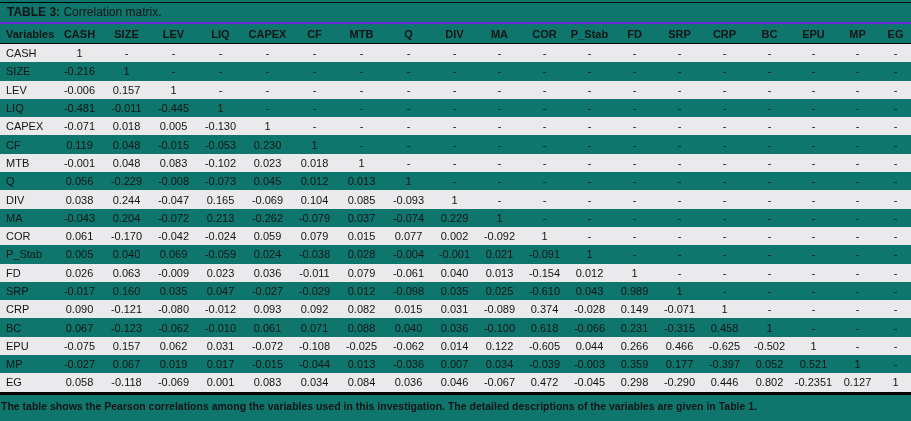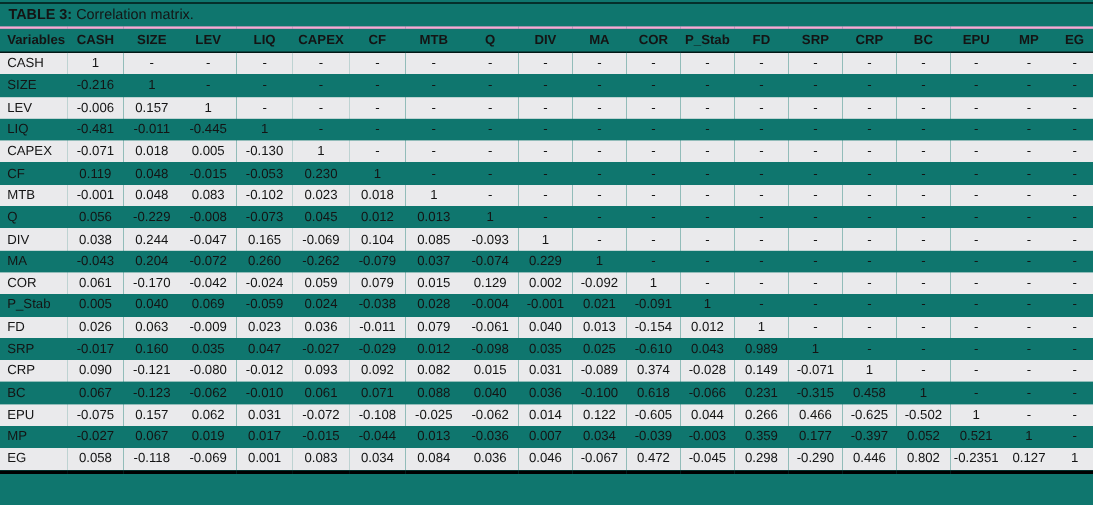--- a/index.html
+++ b/index.html
@@ -22,21 +22,21 @@
     font-size: 12px;
     line-height: 19px;
     padding-left: 7px;
     color: #141414;
   }
   .table-title .title-label { font-weight: bold; }
   table.corr {
     width: 911px;
     border-collapse: collapse;
     table-layout: fixed;
-    border-top: 2px solid #f9a8d4;
+    border-top: 2px solid #6d28d9;
     border-bottom: 3px solid #000000;
   }
   table.corr thead th {
     font-size: 11px;
     font-weight: bold;
     text-align: center;
     height: 19px;
     padding: 0;
     border-bottom: 1px solid #000000;
     white-space: nowrap;
@@ -317,21 +317,21 @@
           <td>-</td>
           <td>-</td>
           <td>-</td>
           <td>-</td>
         </tr>
         <tr>
           <td class="var-col">MA</td>
           <td>-0.043</td>
           <td>0.204</td>
           <td>-0.072</td>
-          <td>0.260</td>
+          <td>0.213</td>
           <td>-0.262</td>
           <td>-0.079</td>
           <td>0.037</td>
           <td>-0.074</td>
           <td>0.229</td>
           <td>1</td>
           <td>-</td>
           <td>-</td>
           <td>-</td>
           <td>-</td>
@@ -343,21 +343,21 @@
         </tr>
         <tr class="shade">
           <td class="var-col">COR</td>
           <td>0.061</td>
           <td>-0.170</td>
           <td>-0.042</td>
           <td>-0.024</td>
           <td>0.059</td>
           <td>0.079</td>
           <td>0.015</td>
-          <td>0.129</td>
+          <td>0.077</td>
           <td>0.002</td>
           <td>-0.092</td>
           <td>1</td>
           <td>-</td>
           <td>-</td>
           <td>-</td>
           <td>-</td>
           <td>-</td>
           <td>-</td>
           <td>-</td>
@@ -535,13 +535,14 @@
           <td>-0.290</td>
           <td>0.446</td>
           <td>0.802</td>
           <td>-0.2351</td>
           <td>0.127</td>
           <td>1</td>
         </tr>
       </tbody>
   </table>
 
+  <div class="footnote">The table shows the Pearson correlations among the variables used in this investigation. The detailed descriptions of the variables are given in Table 1.</div>
 </div>
 
 </body></html>

